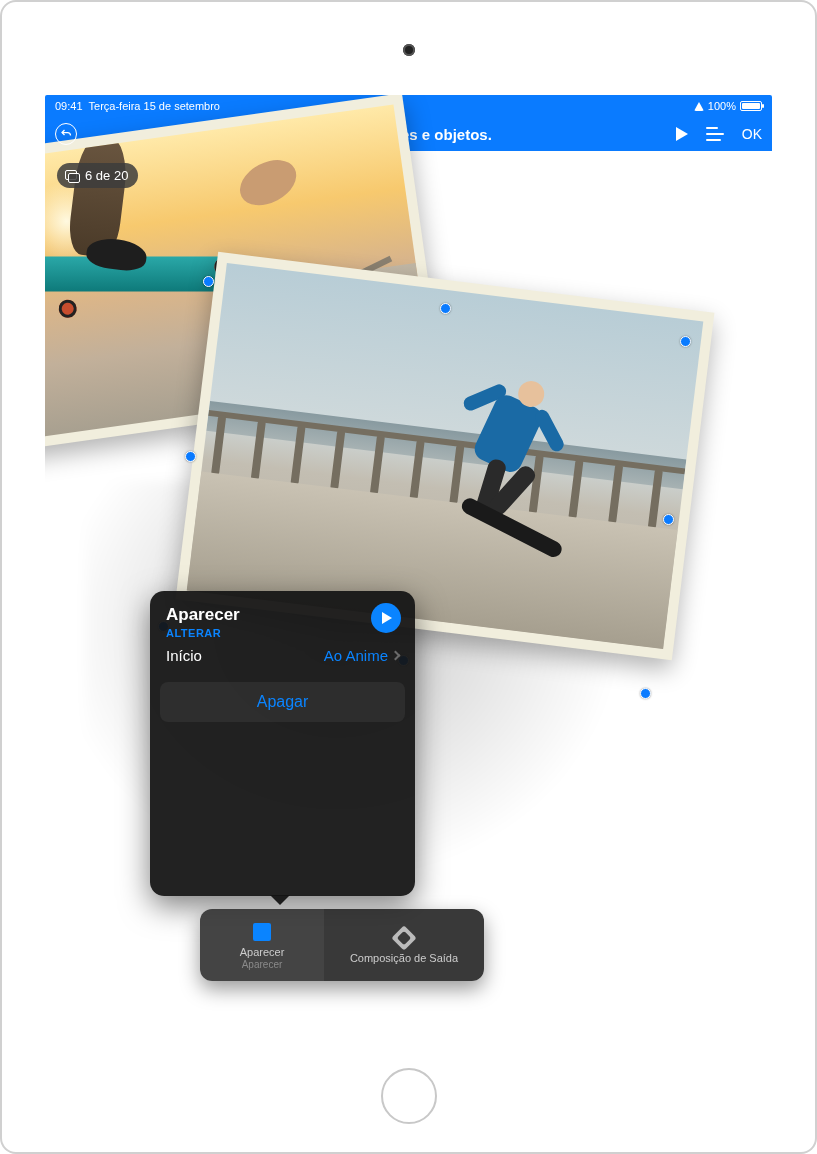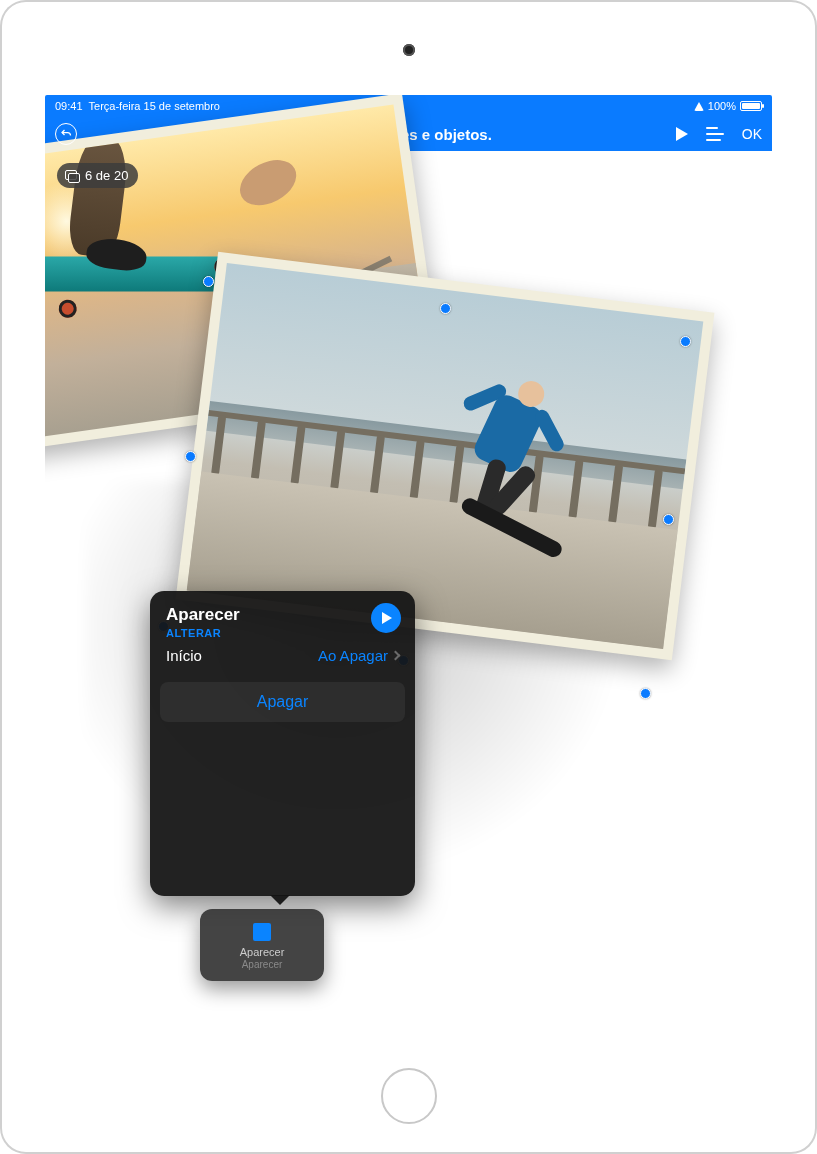--- a/index.html
+++ b/index.html
@@ -1,17 +1,17 @@
 <!DOCTYPE html>
 <html><head>
 <meta charset="utf-8">
 <style>
   * { margin:0; padding:0; box-sizing:border-box; font-family:-apple-system,Helvetica,Arial,sans-serif; }
   body { width:817px; height:1154px; background:#fff; display:flex; align-items:center; justify-content:center; }
-  .ipad-body { width:817px; height:1154px; background:#fff; border-radius:26px; box-shadow:0 0 0 2px #d0d0d0 inset; position:relative; }
+  .ipad-body { width:817px; height:1154px; background:#fff; border-radius:16px; box-shadow:0 0 0 2px #d0d0d0 inset; position:relative; }
   .camera { position:absolute; top:44px; left:50%; transform:translateX(-50%); width:12px; height:12px; border-radius:50%; background:#222; box-shadow:0 0 0 2px #555 inset; }
   .home-button { position:absolute; bottom:30px; left:50%; transform:translateX(-50%); width:56px; height:56px; border-radius:50%; border:2px solid #c8c8c8; }
   .screen { position:absolute; top:95px; left:45px; right:45px; bottom:100px; background:#fff; overflow:hidden; border-radius:2px; }
 
   
   .statusbar { height:22px; background:#0a7bff; color:#fff; font-size:11px; display:flex; align-items:center; justify-content:space-between; padding:0 10px; }
   .statusbar .left { display:flex; gap:6px; }
   .statusbar .right { display:flex; gap:4px; align-items:center; }
   .battery { display:inline-block; width:22px; height:10px; border:1px solid #fff; border-radius:2px; position:relative; }
   .battery::after { content:""; position:absolute; right:-3px; top:2px; width:2px; height:4px; background:#fff; border-radius:1px; }
@@ -210,34 +210,40 @@
         <div class="row">
           <h3>Aparecer</h3>
           <div class="alter">ALTERAR</div>
         </div>
         <div class="preview-btn">
             <div class="tri"></div>
           </div>
         <div class="start-row">
           <span>Início</span>
           <span class="val">
-            <span>Ao Apagar</span>
+            <span>Ao Anime</span>
             <span class="chev"></span>
           </span>
         </div>
         <div class="delete-row">Apagar</div>
         <div class="tail"></div>
       </div>
 
       <div class="bottomtabs">
         <div class="btab active">
           <div class="ic">
               <div class="sq"></div>
             </div>
           <span>Aparecer</span>
           <span class="sub">Aparecer</span>
         </div>
+        <div class="btab wide">
+          <div class="ic">
+              <div class="diamond"></div>
+            </div>
+          <span>Composição de Saída</span>
+        </div>
       </div>
 
     </div>
 
   </div>
 </div>
 
 </body></html>

